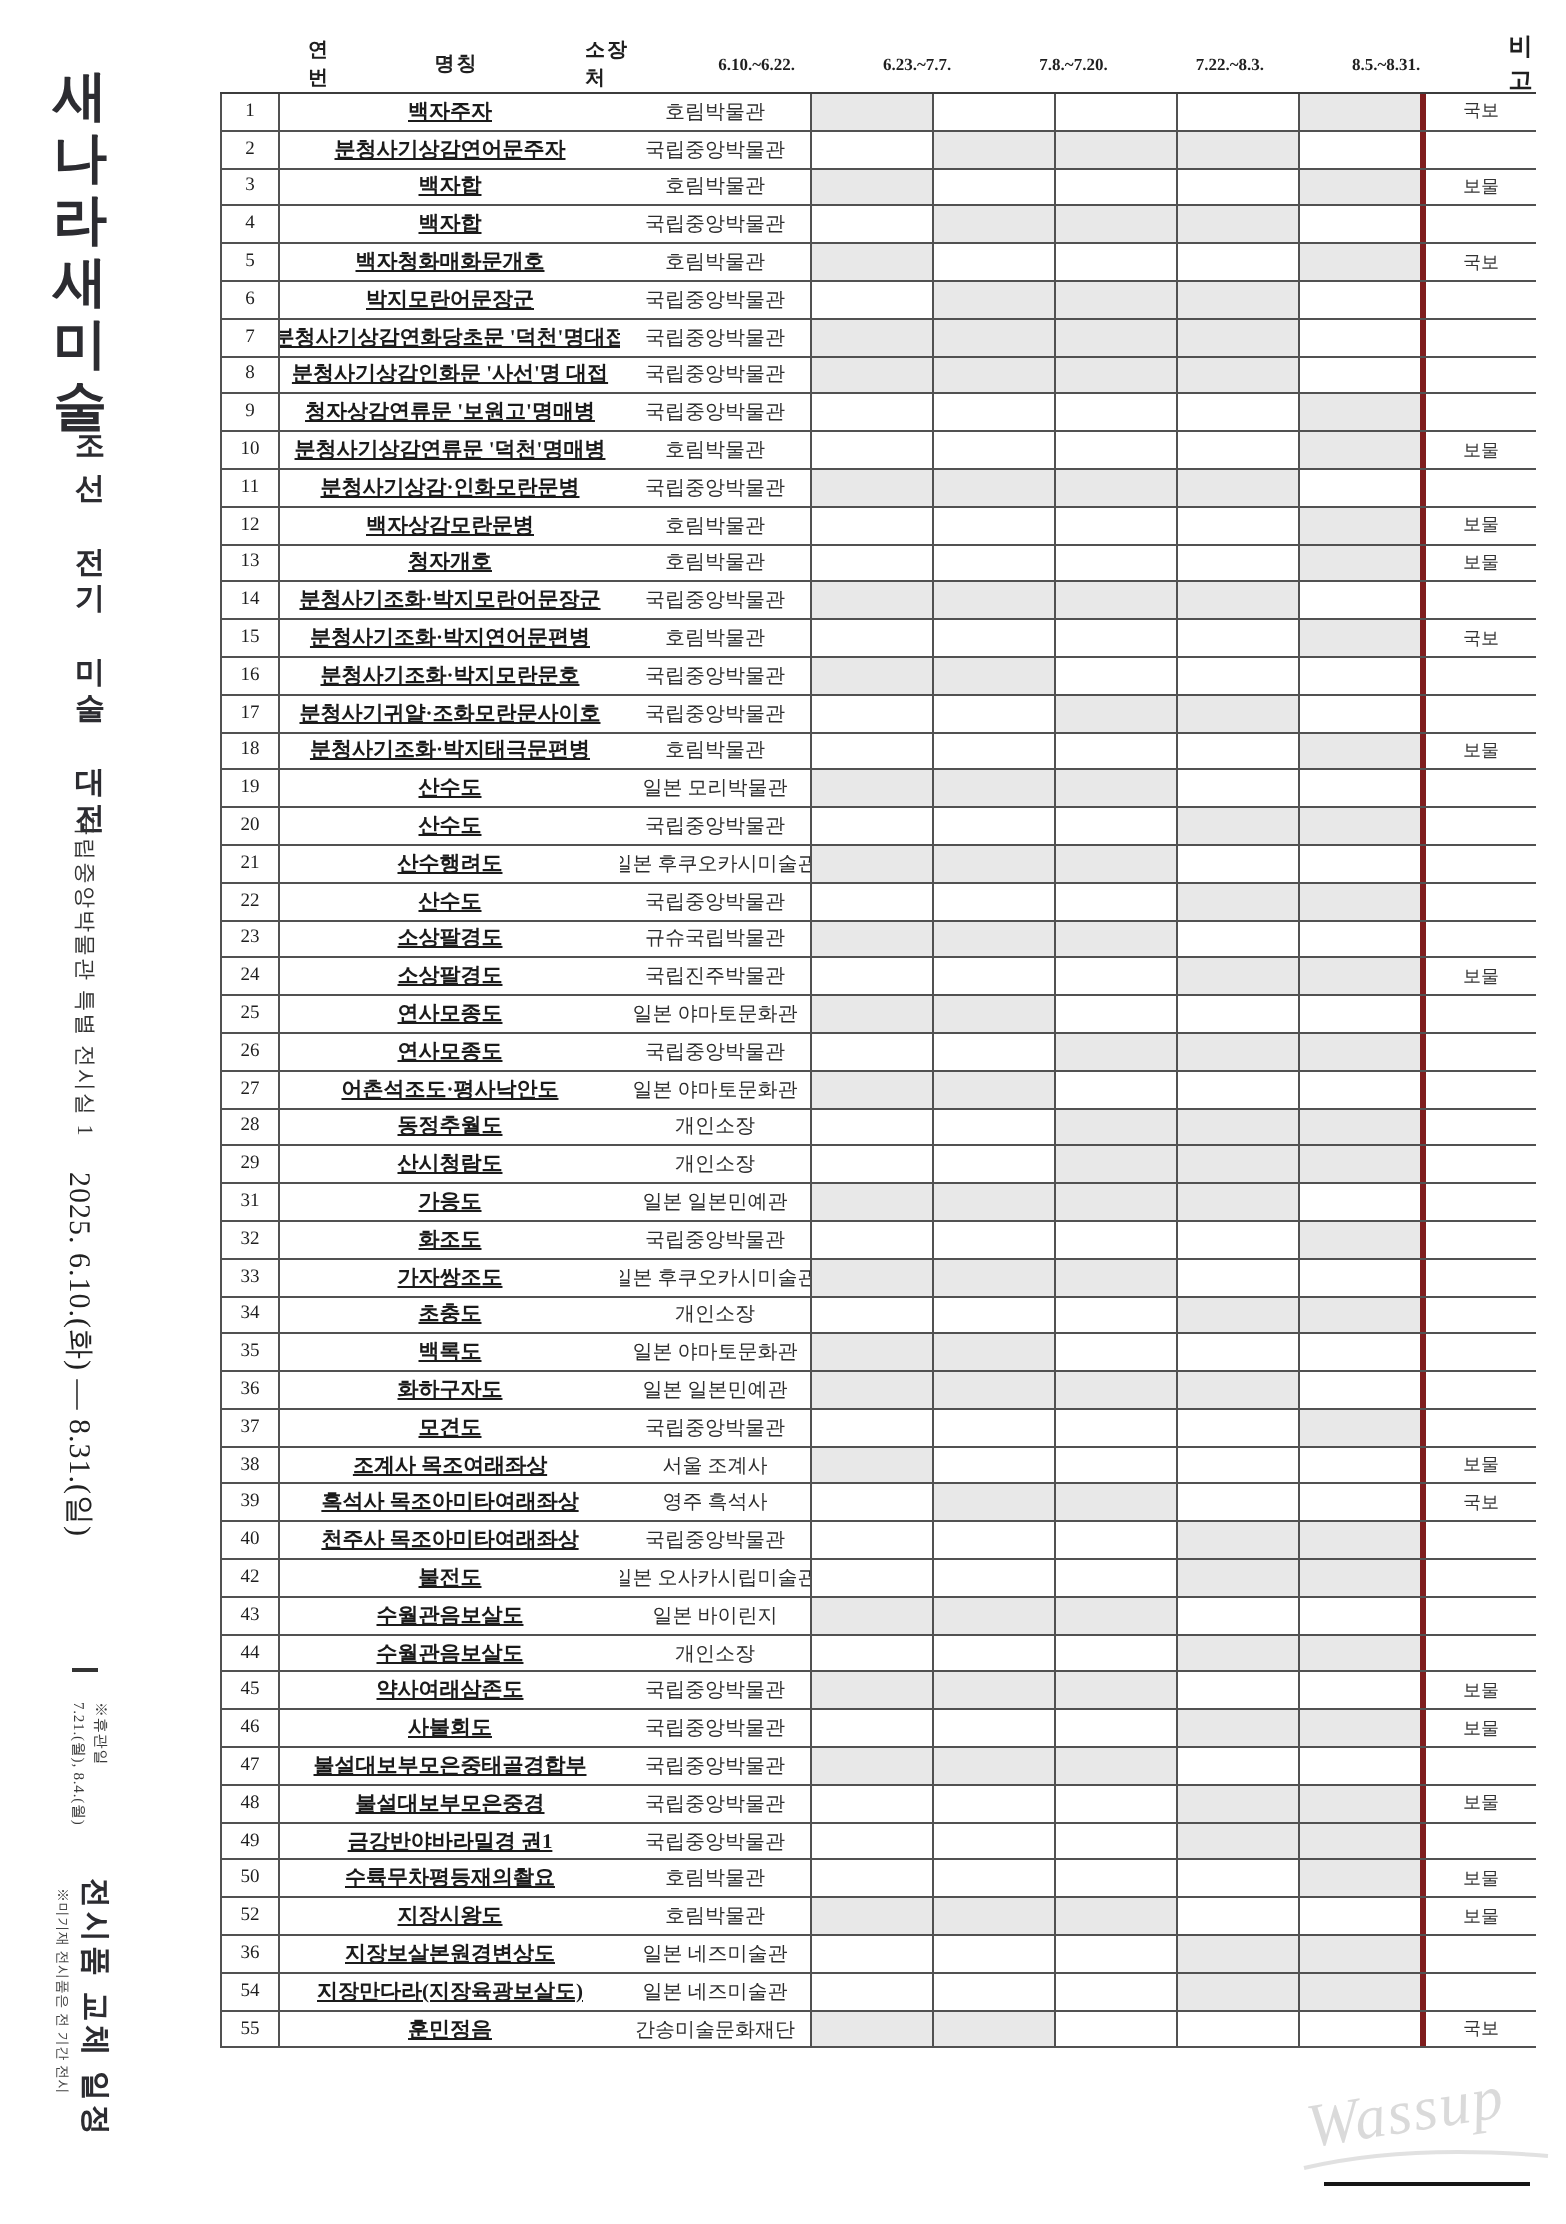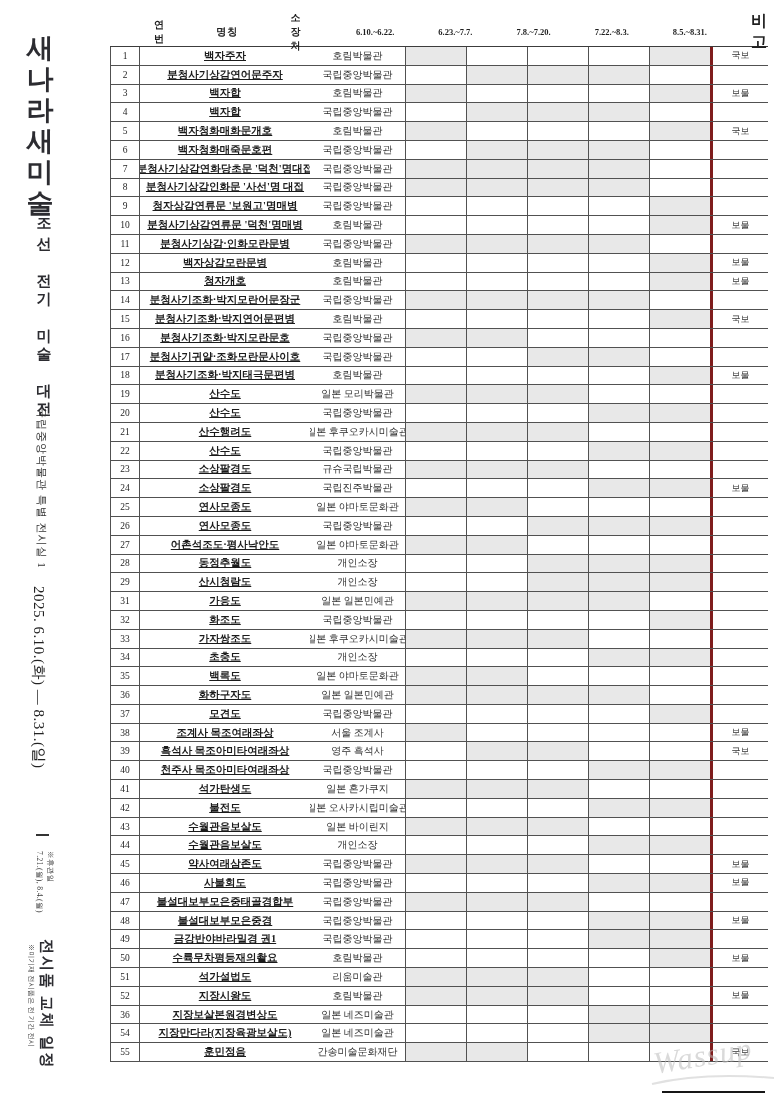--- a/index.html
+++ b/index.html
@@ -48,21 +48,21 @@
   .sched-table { position:absolute; left:110px; top:18px; width:658px; }
   .thead {
     display:flex; height:28px; align-items:center;
     border-bottom:1.5px solid #3c3c3c; font-weight:700;
   }
   .hcell { display:flex; align-items:center; justify-content:center; box-sizing:border-box;margin-left:44px; }
   .h-num   { width:30px;  font-size:10px; }
   .h-name  { width:170px; font-size:10px; letter-spacing:1px; }
   .h-loc   { width:95px;  font-size:10px; letter-spacing:1px; }
   .h-per   { width:61px;  font-size:8.5px; letter-spacing:0; }
-  .h-rem   { width:58px;  font-size:16px; letter-spacing:1px; }
+  .h-rem   { width:58px;  font-size:12px; letter-spacing:1px; }
 
   .trow { display:flex; height:18.8px; border-bottom:1px solid #515151; box-sizing:border-box; }
   .cell { display:flex; align-items:center; justify-content:center; box-sizing:border-box; overflow:hidden; white-space:nowrap; }
   .c-num  { width:30px; font-size:9.5px; border-left:1px solid #515151; border-right:1px solid #515151; }
   .c-name { width:170px; font-size:10.5px; font-weight:700; color:#1b1b1b;text-decoration:underline; }
   .c-loc  { width:95px; font-size:10px; color:#2e2e2e;font-family:Liberation Serif, serif; }
   .c-per  { width:61px; border-left:1px solid #515151; }
   .c-rem  { width:58px; font-size:9px; border-left:3px solid #7f1d1d; color:#333; }
   .shaded { background:var(--shade,#e8e8e8); }
 
@@ -158,21 +158,21 @@
           <div class="cell c-loc">호림박물관</div>
           <div class="cell c-per shaded"></div>
           <div class="cell c-per"></div>
           <div class="cell c-per"></div>
           <div class="cell c-per"></div>
           <div class="cell c-per shaded"></div>
           <div class="cell c-rem">국보</div>
         </div>
         <div class="trow">
           <div class="cell c-num">6</div>
-          <div class="cell c-name">백자청화매죽문호편</div>
+          <div class="cell c-name">박지모란어문장군</div>
           <div class="cell c-loc">국립중앙박물관</div>
           <div class="cell c-per"></div>
           <div class="cell c-per shaded"></div>
           <div class="cell c-per shaded"></div>
           <div class="cell c-per shaded"></div>
           <div class="cell c-per"></div>
           <div class="cell c-rem"></div>
         </div>
         <div class="trow">
           <div class="cell c-num">7</div>
@@ -531,31 +531,20 @@
           <div class="cell c-name">천주사 목조아미타여래좌상</div>
           <div class="cell c-loc">국립중앙박물관</div>
           <div class="cell c-per"></div>
           <div class="cell c-per"></div>
           <div class="cell c-per"></div>
           <div class="cell c-per shaded"></div>
           <div class="cell c-per shaded"></div>
           <div class="cell c-rem"></div>
         </div>
         <div class="trow">
-          <div class="cell c-num">41</div>
-          <div class="cell c-name">석가탄생도</div>
-          <div class="cell c-loc">일본 혼가쿠지</div>
-          <div class="cell c-per shaded"></div>
-          <div class="cell c-per shaded"></div>
-          <div class="cell c-per shaded"></div>
-          <div class="cell c-per"></div>
-          <div class="cell c-per"></div>
-          <div class="cell c-rem"></div>
-        </div>
-        <div class="trow">
           <div class="cell c-num">42</div>
           <div class="cell c-name">불전도</div>
           <div class="cell c-loc">일본 오사카시립미술관</div>
           <div class="cell c-per"></div>
           <div class="cell c-per"></div>
           <div class="cell c-per"></div>
           <div class="cell c-per shaded"></div>
           <div class="cell c-per shaded"></div>
           <div class="cell c-rem"></div>
         </div>
@@ -639,31 +628,20 @@
         <div class="trow">
           <div class="cell c-num">50</div>
           <div class="cell c-name">수륙무차평등재의촬요</div>
           <div class="cell c-loc">호림박물관</div>
           <div class="cell c-per"></div>
           <div class="cell c-per"></div>
           <div class="cell c-per"></div>
           <div class="cell c-per"></div>
           <div class="cell c-per shaded"></div>
           <div class="cell c-rem">보물</div>
-        </div>
-        <div class="trow">
-          <div class="cell c-num">51</div>
-          <div class="cell c-name">석가설법도</div>
-          <div class="cell c-loc">리움미술관</div>
-          <div class="cell c-per shaded"></div>
-          <div class="cell c-per shaded"></div>
-          <div class="cell c-per shaded"></div>
-          <div class="cell c-per"></div>
-          <div class="cell c-per"></div>
-          <div class="cell c-rem"></div>
         </div>
         <div class="trow">
           <div class="cell c-num">52</div>
           <div class="cell c-name">지장시왕도</div>
           <div class="cell c-loc">호림박물관</div>
           <div class="cell c-per shaded"></div>
           <div class="cell c-per shaded"></div>
           <div class="cell c-per shaded"></div>
           <div class="cell c-per"></div>
           <div class="cell c-per"></div>

